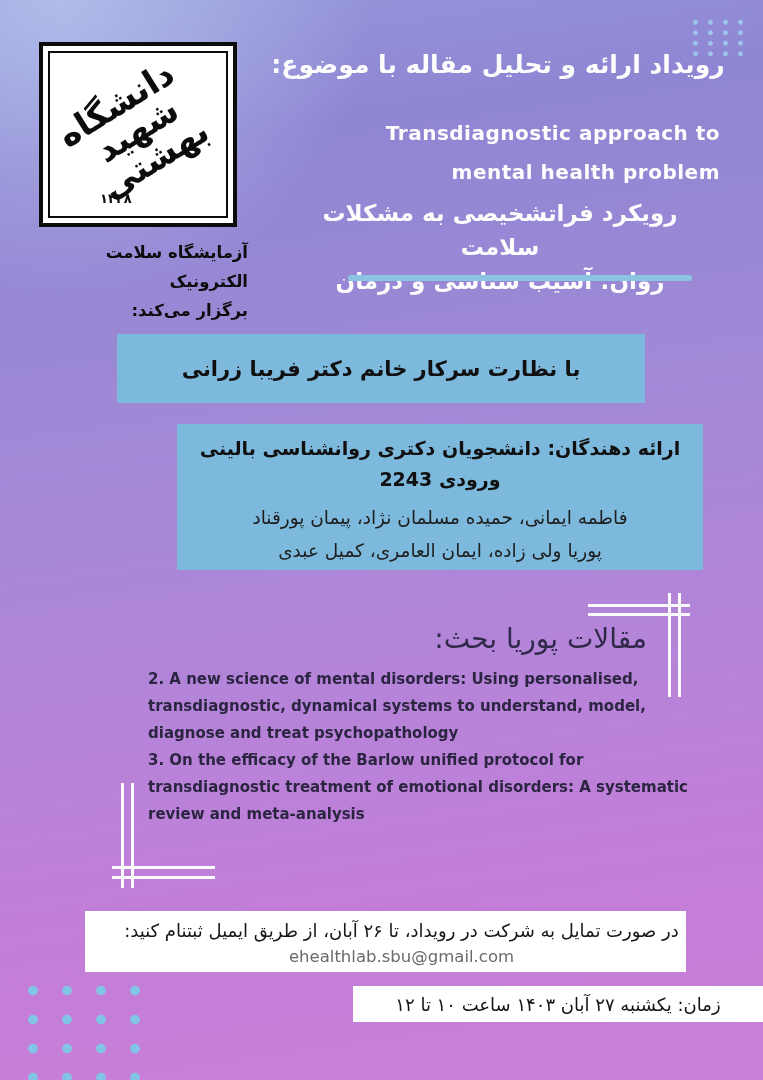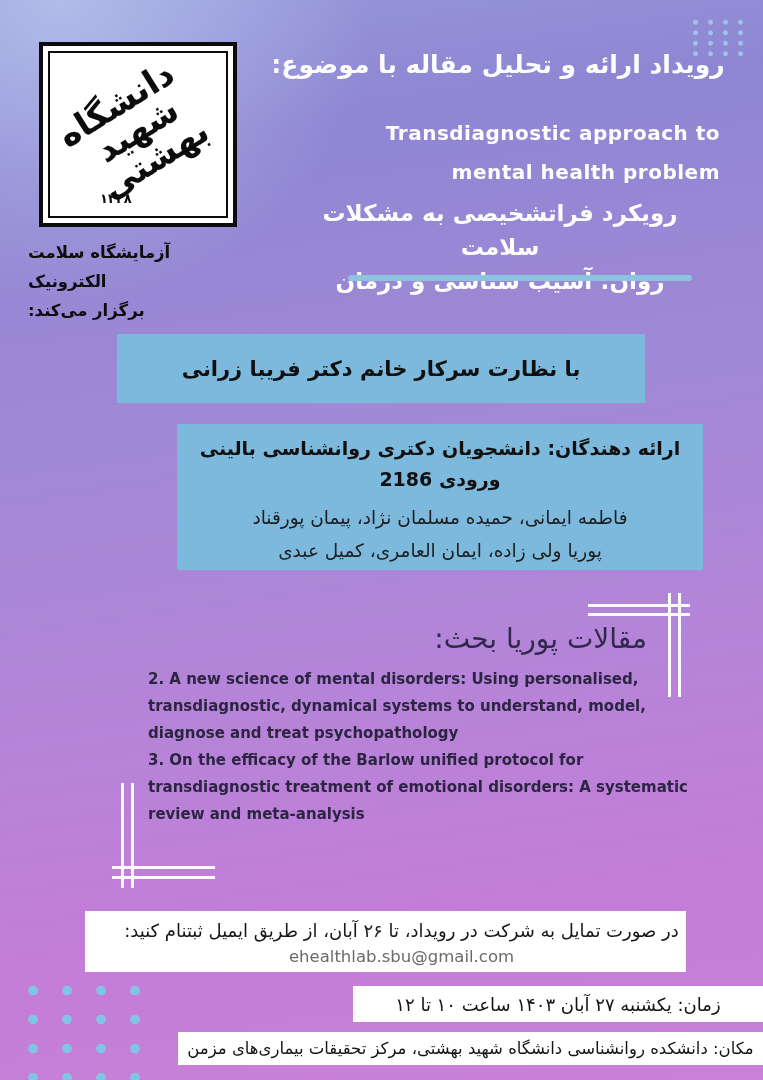--- a/index.html
+++ b/index.html
@@ -37,21 +37,21 @@
   }
   .logo-callig{
     direction:rtl; font-weight:bold; color:#0c0c0c; font-size:34px; line-height:0.98;
     width:120px; text-align:center; transform:rotate(-32deg) translate(2px,-4px);
   }
   .logo-year{
     position:absolute; left:50px; bottom:10px; font-size:13px; font-weight:bold; color:#0c0c0c;
   }
 
   .organizer-caption{
-    position:absolute; left:28px; top:238px; width:220px; text-align:left;
+    position:absolute; left:28px; top:238px; width:220px; text-align:right;
     direction:rtl; color:#0d0d0d; font-weight:bold; font-size:16.5px; line-height:29px;
   }
 
   
   .event-line{
     position:absolute; right:25px; top:50px; width:480px; text-align:center;
     direction:rtl; color:#fdfdfe; font-weight:bold; font-size:25px;
   }
   .title-block{
     position:absolute; left:280px; top:114px; width:440px; text-align:center; color:#fdfdfe;
@@ -148,21 +148,21 @@
     <div class="title-fa">روان: آسیب شناسی و درمان</div>
   </div>
   <div class="title-underline"></div>
 
   <div class="supervision-box">
     <div class="txt">با نظارت سرکار خانم دکتر فریبا زرانی</div>
   </div>
 
   <div class="presenters-box">
     <div class="head">ارائه دهندگان: دانشجویان دکتری روانشناسی بالینی</div>
-    <div class="head">ورودی 2186</div>
+    <div class="head">ورودی 2243</div>
     <div class="names">
       <div>فاطمه ایمانی، حمیده مسلمان نژاد، پیمان پورقناد</div>
       <div>پوریا ولی زاده، ایمان العامری، کمیل عبدی</div>
     </div>
   </div>
 
   <div class="wline deco-r-h1"></div>
   <div class="wline deco-r-h2"></div>
   <div class="wline deco-r-v1"></div>
   <div class="wline deco-r-v2"></div>
@@ -180,17 +180,14 @@
 
   <div class="register-box">
     <div class="fa">در صورت تمایل به شرکت در رویداد، تا ۲۶ آبان، از طریق ایمیل ثبتنام کنید:</div>
     <div class="email">ehealthlab.sbu@gmail.com</div>
   </div>
 
   <div class="time-bar">
     <div class="txt">زمان: یکشنبه ۲۷ آبان ۱۴۰۳ ساعت ۱۰ تا ۱۲</div>
   </div>
 
-  <div class="location-bar">
-    <div class="txt">مکان: دانشکده روانشناسی دانشگاه شهید بهشتی، مرکز تحقیقات بیماری‌های مزمن</div>
-  </div>
 
 </div>
 
 </body></html>

